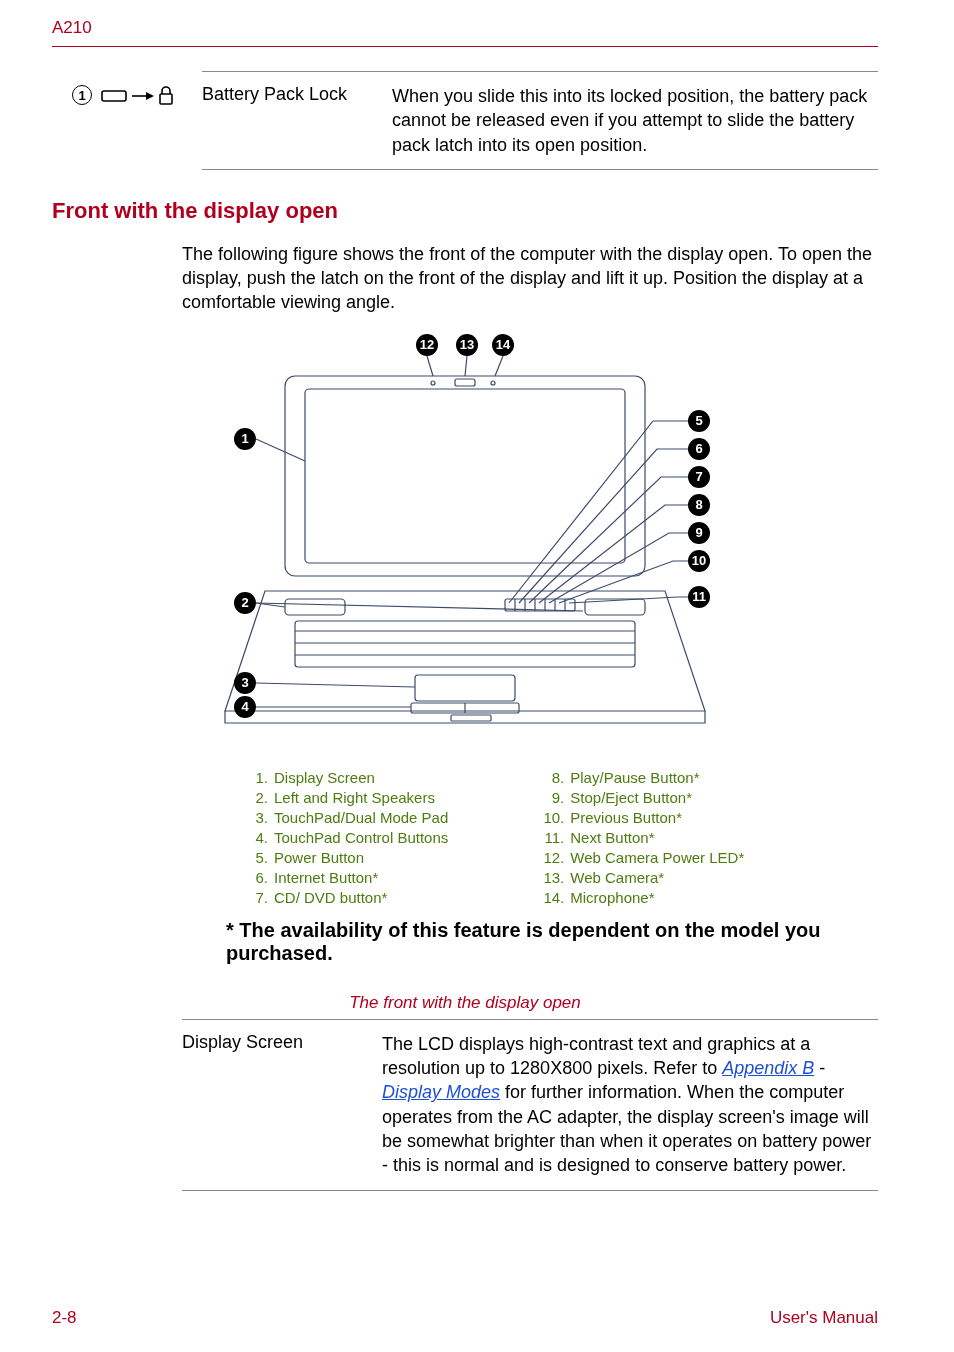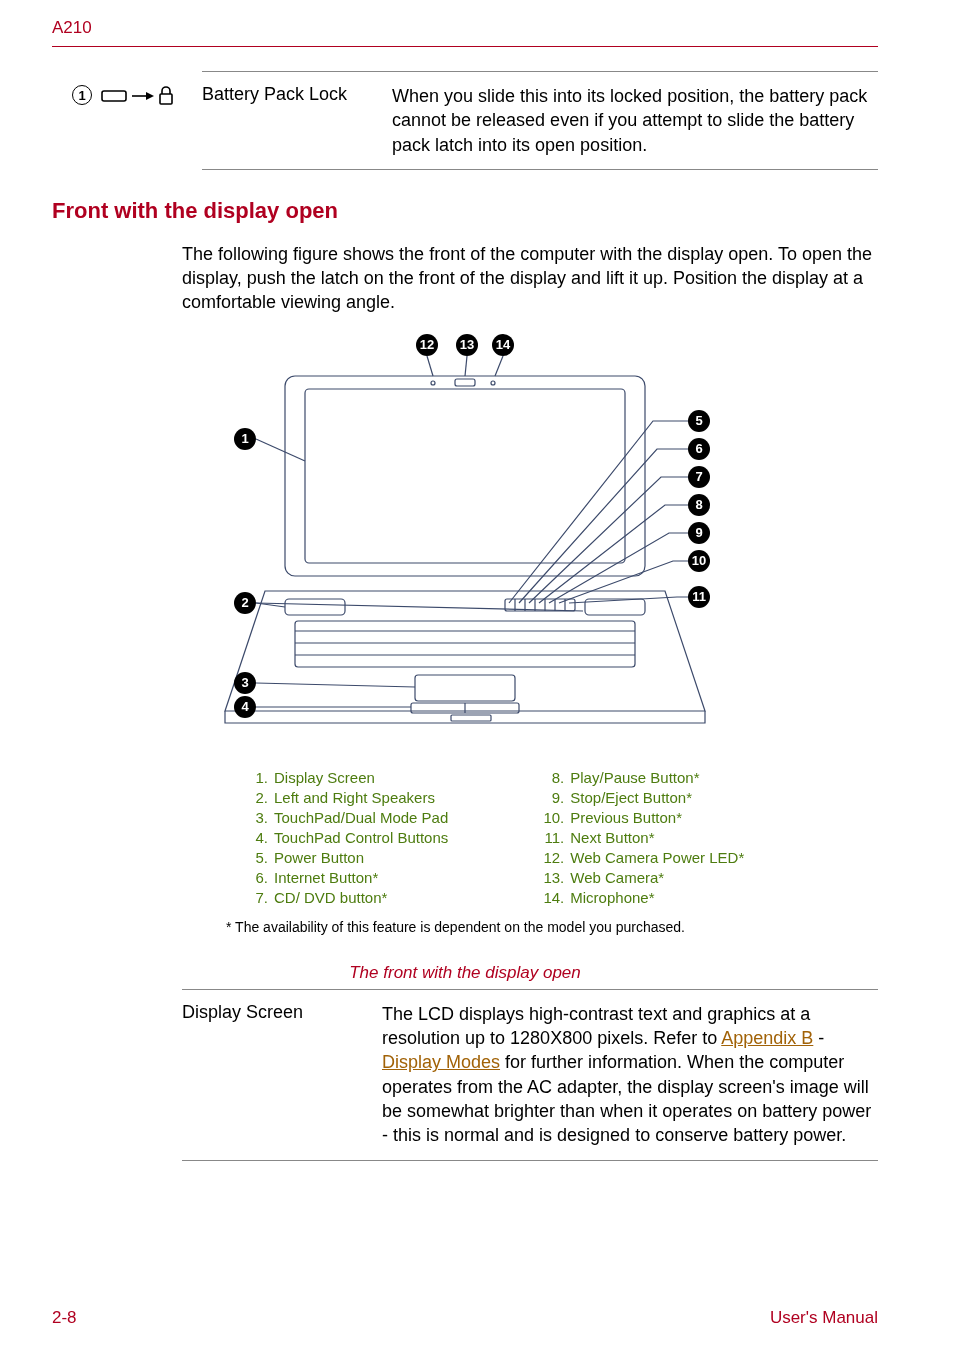--- a/index.html
+++ b/index.html
@@ -12,24 +12,24 @@
   .row-icons { flex: 0 0 140px; display:flex; align-items:center; gap:4px;}
   .row-label { flex: 0 0 190px; font-weight: normal; font-size: 18px; }
   .row-desc { flex: 1; font-size: 18px; line-height: 1.35; }
   .section-h1 { color: #b00020; font-size: 22px; font-weight: bold; margin: 28px 0 18px 0; }
   .intro { margin-left: 130px; font-size: 18px; line-height: 1.35; margin-bottom: 16px; }
   .figure-wrap { width: 100%; display:flex; justify-content:center; margin-bottom: 18px; align-items: flex-end;}
   .figure-legend { display:flex; gap: 90px; margin-left: 190px; font-size: 15px; color: #4d7c0f; margin-bottom: 10px;}
   .figure-legend ol { list-style: none; }
   .figure-legend li { margin-bottom: 3px; white-space: nowrap;}
   .legend-num { display:inline-block; width: 26px; text-align:right; margin-right: 6px;}
-  .footnote { margin-left: 174px; font-size:14px; margin-bottom: 28px;}
+  .footnote { margin-left: 174px; font-size:20px; margin-bottom: 28px; font-weight: bold;}
   .caption { text-align: center; font-style: italic; color: #b00020; font-size: 17px; margin-bottom: 1px;}
   .row-sep { margin-left: 130px; }
-  .link { color: #a16207; }
+  .link { color: #1d4ed8; font-style: italic; }
   .footer { position:absolute; bottom: 24px; left: 52px; right: 76px; display:flex; justify-content:space-between; font-size:17px; color:#b00020;}
   
   .laptop-svg { width: 520px; height: 420px; }
   .badge { fill:#000; }
   .badge-text { fill:#fff; font-size: 13px; font-weight:bold; font-family: Arial; text-anchor:middle; dominant-baseline:middle;}
   .diagram-stroke { stroke:#3c4a6b; stroke-width:1.2; fill:none; }
   .callout { stroke:#3c4a6b; stroke-width:1.2; fill:none;}
   
   .lock-icons svg { display:inline-block; vertical-align:middle;}
   .circ-num { display:inline-flex; width:20px; height:20px; border:1.6px solid #000; border-radius:50%; align-items:center; justify-content:center; font-size:13px; font-weight:bold;}

